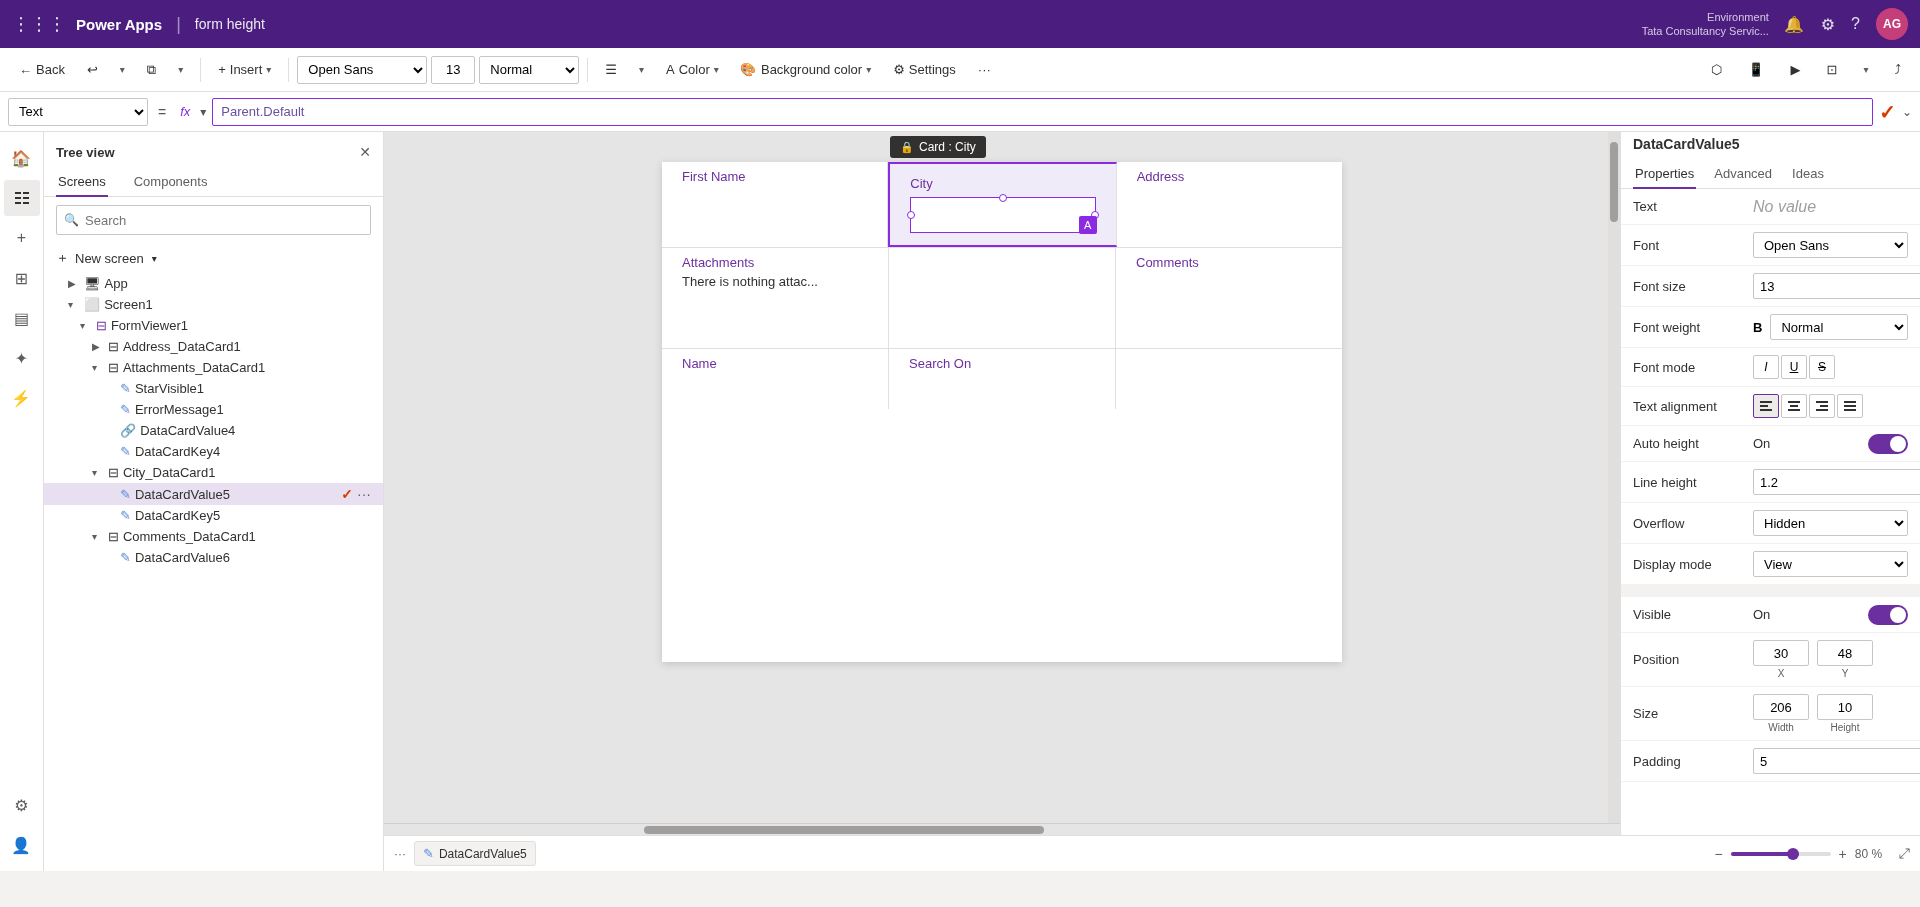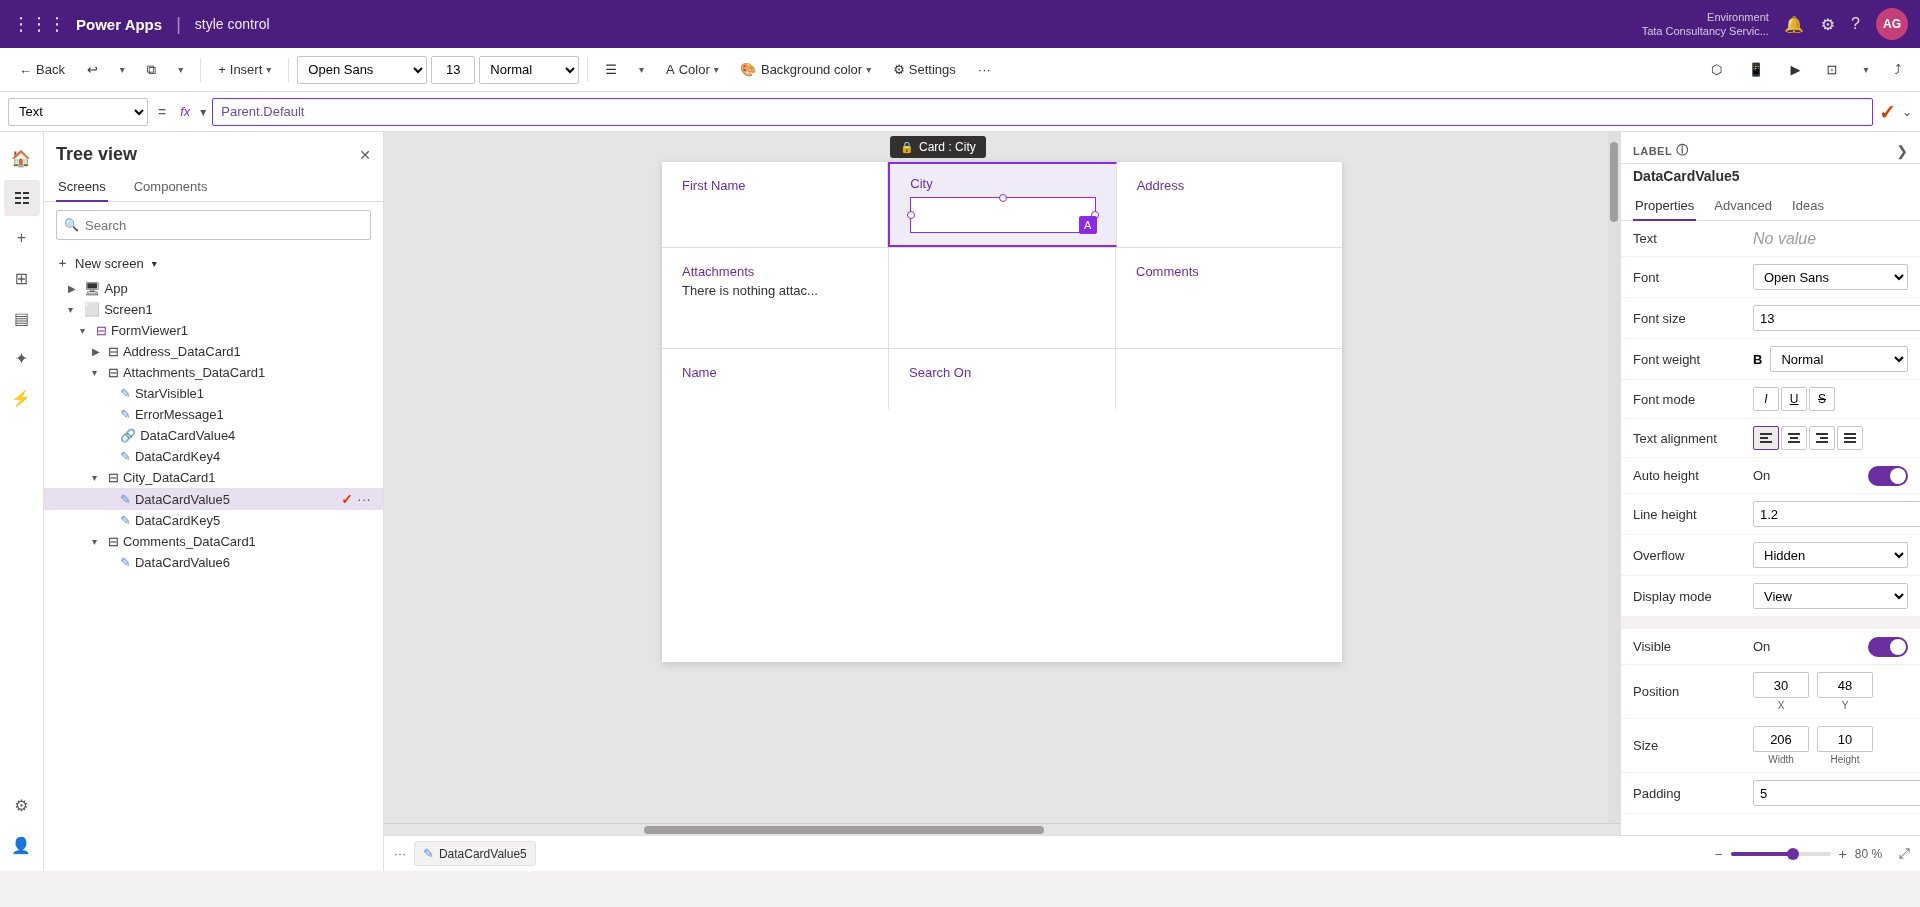--- a/index.html
+++ b/index.html
@@ -141,21 +141,21 @@
       display: flex;
       flex-direction: column;
       overflow: hidden;
     }
     .tree-header {
       display: flex;
       align-items: center;
       justify-content: space-between;
       padding: 12px 12px 8px;
     }
-    .tree-title { font-size: 18px; font-weight: 600; color: #323130; }
+    .tree-title { font-size: 13px; font-weight: 600; color: #323130; }
     .tree-close { cursor: pointer; font-size: 14px; color: #605e5c; }
     .tree-tabs { display: flex; padding: 0 12px; border-bottom: 1px solid #e1dfdd; gap: 24px; }
     .tree-tab {
       font-size: 13px; padding: 6px 2px; cursor: pointer; color: #605e5c;
       border-bottom: 2px solid transparent; margin-bottom: -1px;
     }
     .tree-tab.active { color: #323130; border-bottom-color: #6b2fa0; font-weight: 500; }
     .tree-search {
       margin: 8px 12px;
       position: relative;
@@ -214,21 +214,21 @@
       min-height: 500px;
       box-shadow: 0 2px 8px rgba(0,0,0,0.15);
       position: relative;
     }
     .form-row {
       display: flex;
       border-bottom: 1px solid #e1dfdd;
     }
     .form-cell {
       flex: 1;
-      padding: 16px 20px;
+      padding: 7px 20px;
       border-right: 1px solid #e1dfdd;
       min-height: 60px;
     }
     .form-cell:last-child { border-right: none; }
     .form-cell-label { font-size: 13px; color: #6b2fa0; }
     .form-cell-content { font-size: 13px; color: #323130; margin-top: 4px; }
     .card-tooltip {
       background: #323130;
       color: white;
       font-size: 12px;
@@ -450,21 +450,21 @@
   </style>
 </head>
 <body>
 
 <div class="top-bar">
   <span class="top-bar-grid">⋮⋮⋮</span>
   <div class="top-bar-logo">
     <span>Power Apps</span>
   </div>
   <span class="top-bar-separator">|</span>
-  <span class="top-bar-title">style control</span>
+  <span class="top-bar-title">form height</span>
   <div class="top-bar-right">
     <div class="env-info">
       <span>Environment</span>
       <span>Tata Consultancy Servic...</span>
     </div>
     <span class="top-bar-icon">🔔</span>
     <span class="top-bar-icon">⚙</span>
     <span class="top-bar-icon">?</span>
     <div class="avatar">AG</div>
   </div>
@@ -735,27 +735,20 @@
             <div class="canvas-vscroll-thumb"></div>
           </div>
         </div>
 
         <div style="height:12px; background:#e5e5e5; position:relative; border-top:1px solid #d2d0ce;">
           <div style="position:absolute; left:260px; top:2px; width:400px; height:8px; background:#a19f9d; border-radius:4px;"></div>
         </div>
       </div>
 
       <div class="right-panel">
-        <div class="right-panel-header">
-          <div class="right-panel-label">
-            <span>LABEL</span>
-            <span class="info-icon">ⓘ</span>
-          </div>
-          <span class="right-panel-chevron">❯</span>
-        </div>
         <div class="right-panel-name">DataCardValue5</div>
         <div class="right-panel-tabs">
           <div class="right-tab active">Properties</div>
           <div class="right-tab">Advanced</div>
           <div class="right-tab">Ideas</div>
         </div>
         <div class="right-panel-content">
 
           <div class="prop-row">
             <span class="prop-label">Text</span>

